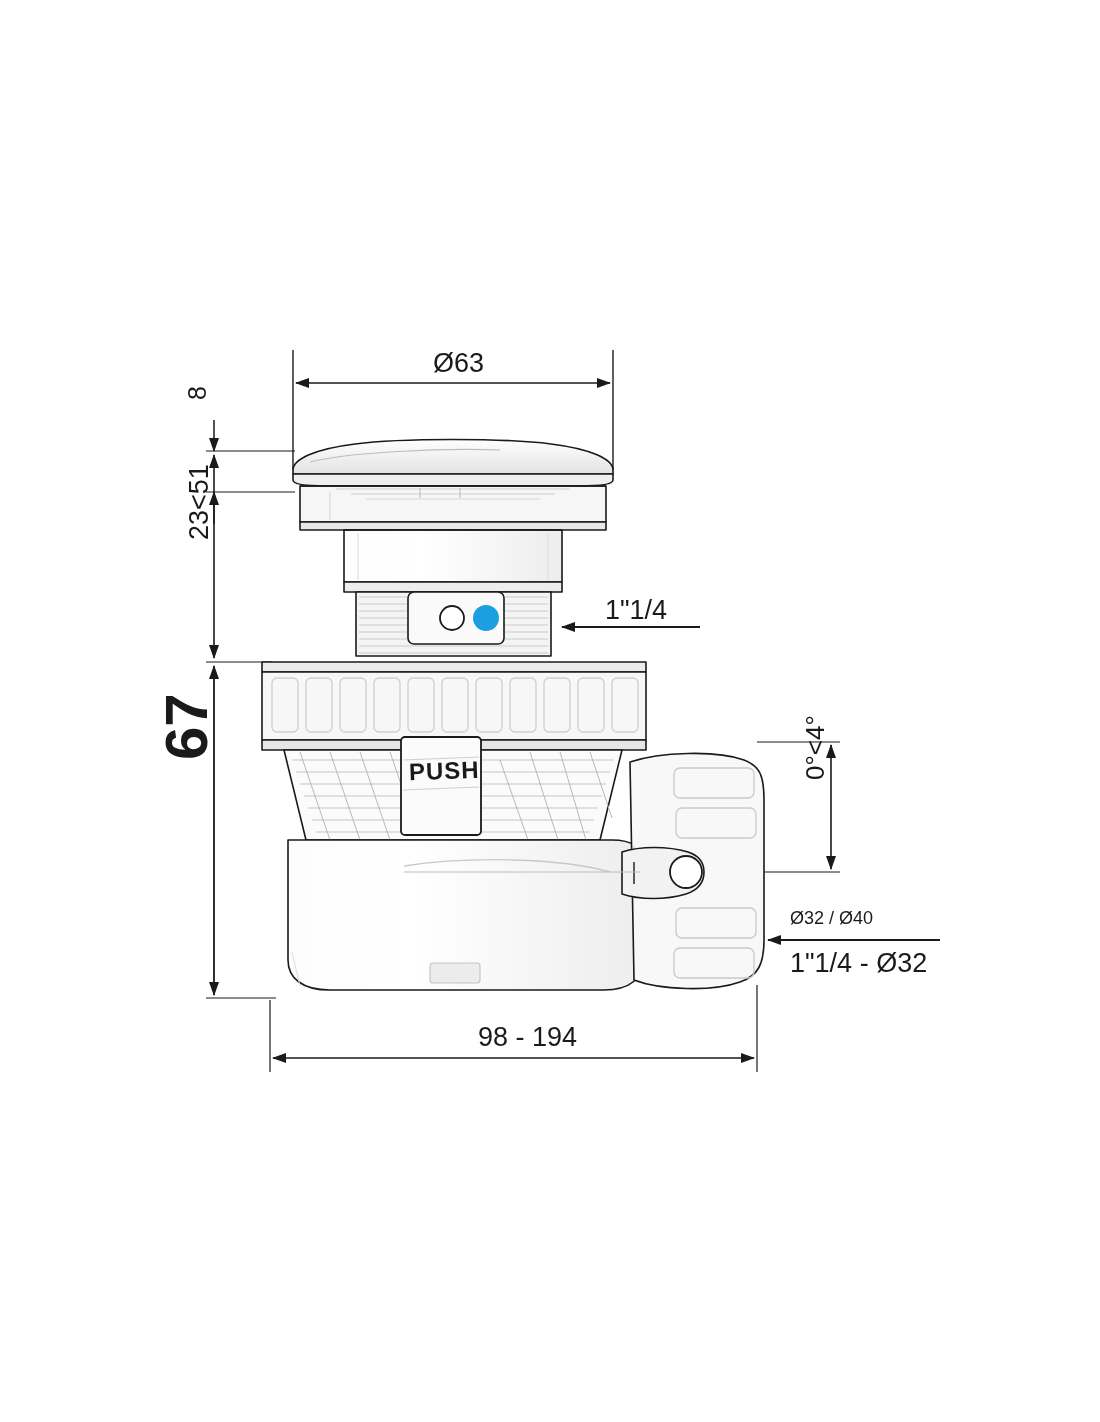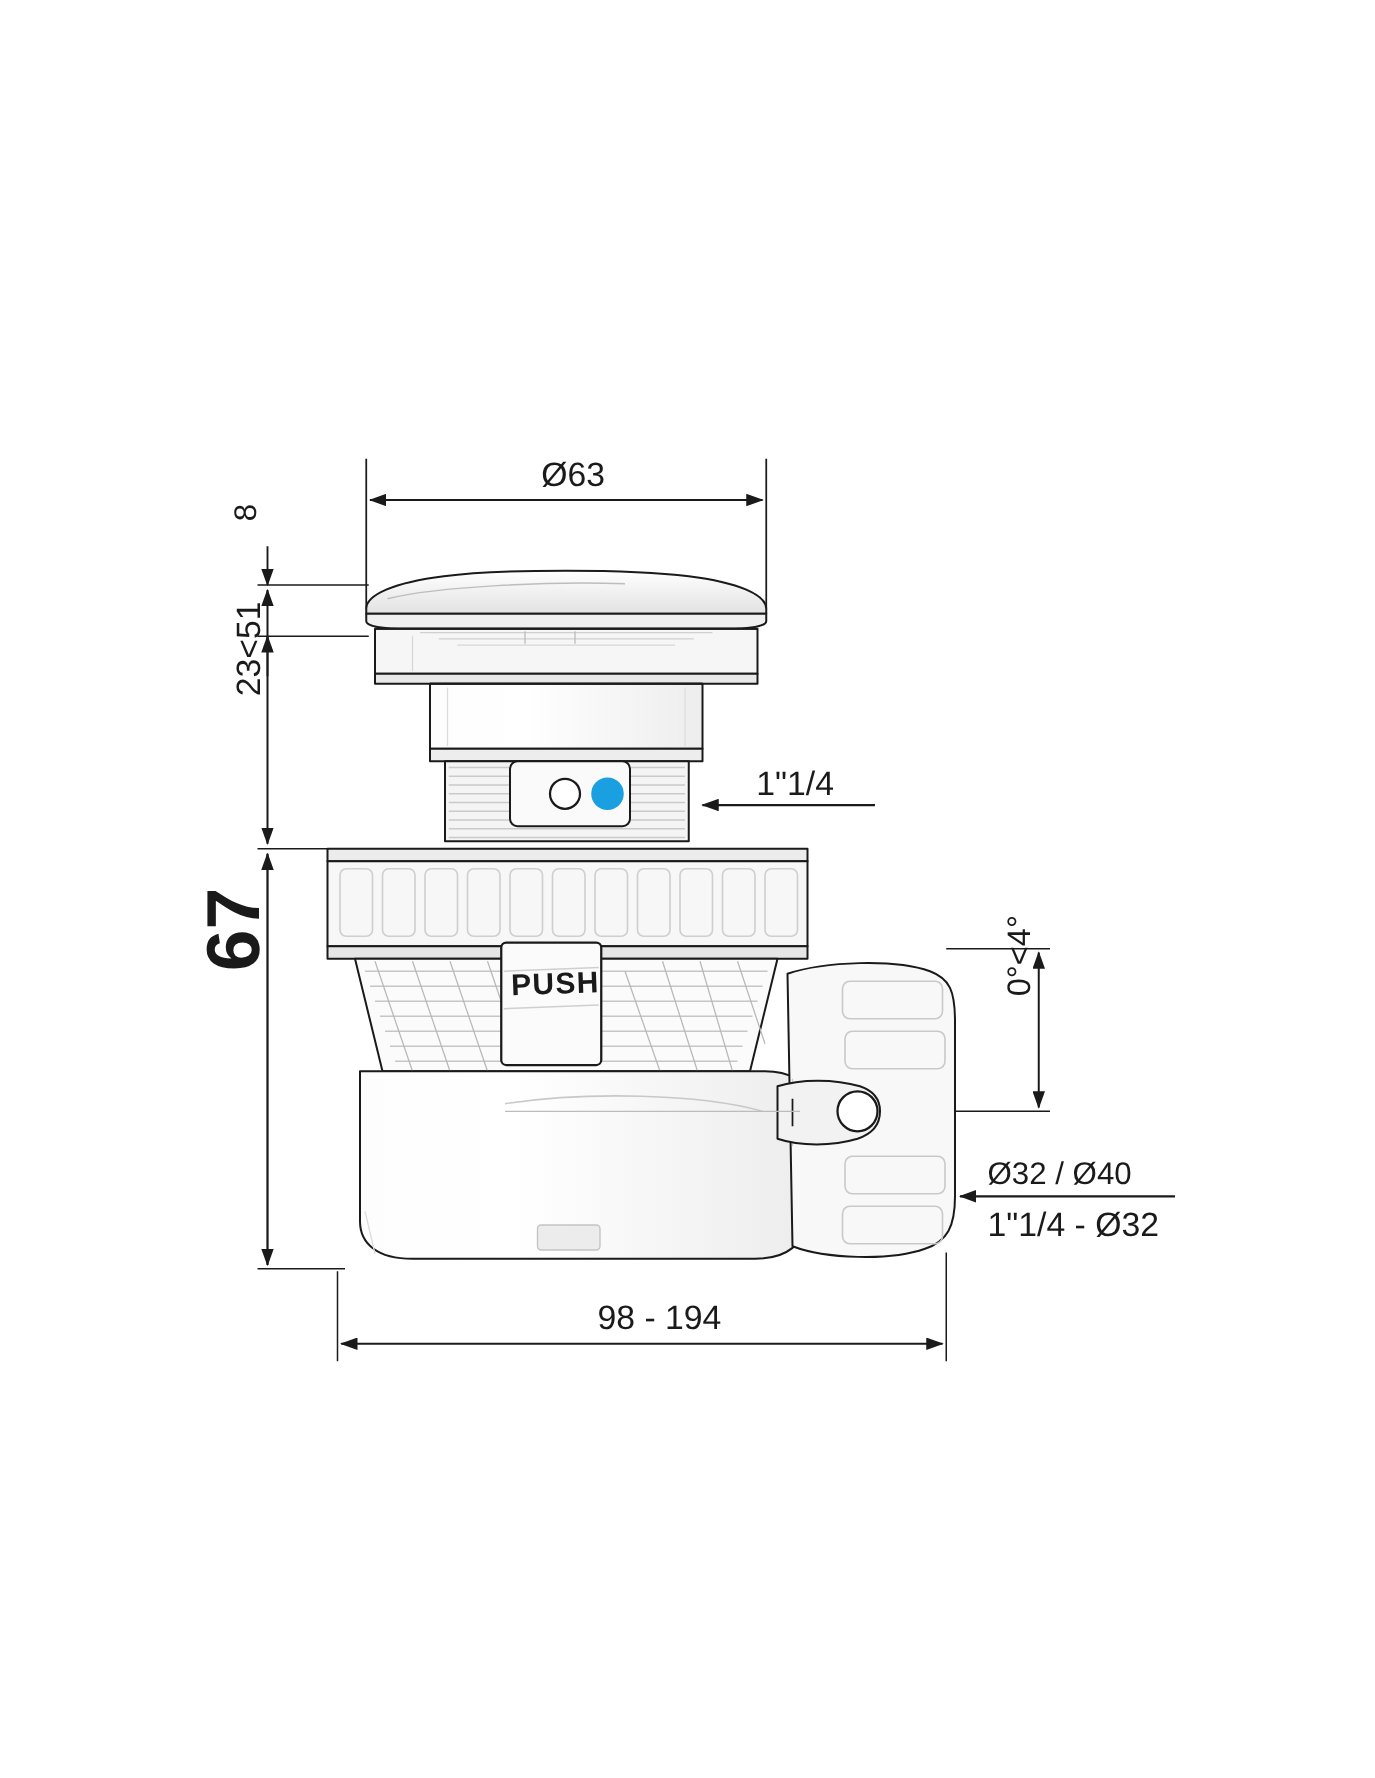--- a/index.html
+++ b/index.html
@@ -11,21 +11,21 @@
     width: 1100px;
     height: 1422px;
     position: relative;
     font-family: "Liberation Sans", sans-serif;
     color: #1a1a1a;
     overflow: hidden;
   }
   #drawing-root {
     position: absolute;
     left: 0;
-    top: 17px;
+    top: 0;
     width: 1100px;
     height: 1062px;
   }
   .dim-label {
     position: absolute;
     font-family: "Liberation Sans", sans-serif;
     color: #1a1a1a;
     white-space: nowrap;
   }
   .dim-63 {
@@ -63,21 +63,21 @@
   .dim-angle {
     left: 800px;
     top: 780px;
     font-size: 26px;
     transform: rotate(-90deg);
     transform-origin: left top;
   }
   .dim-3240 {
     left: 790px;
     top: 908px;
-    font-size: 25px;
+    font-size: 18px;
     text-align: center;
   }
   .dim-3240b {
     left: 790px;
     top: 948px;
     font-size: 27px;
   }
   .dim-98111 {
     left: 478px;
     top: 1022px;

